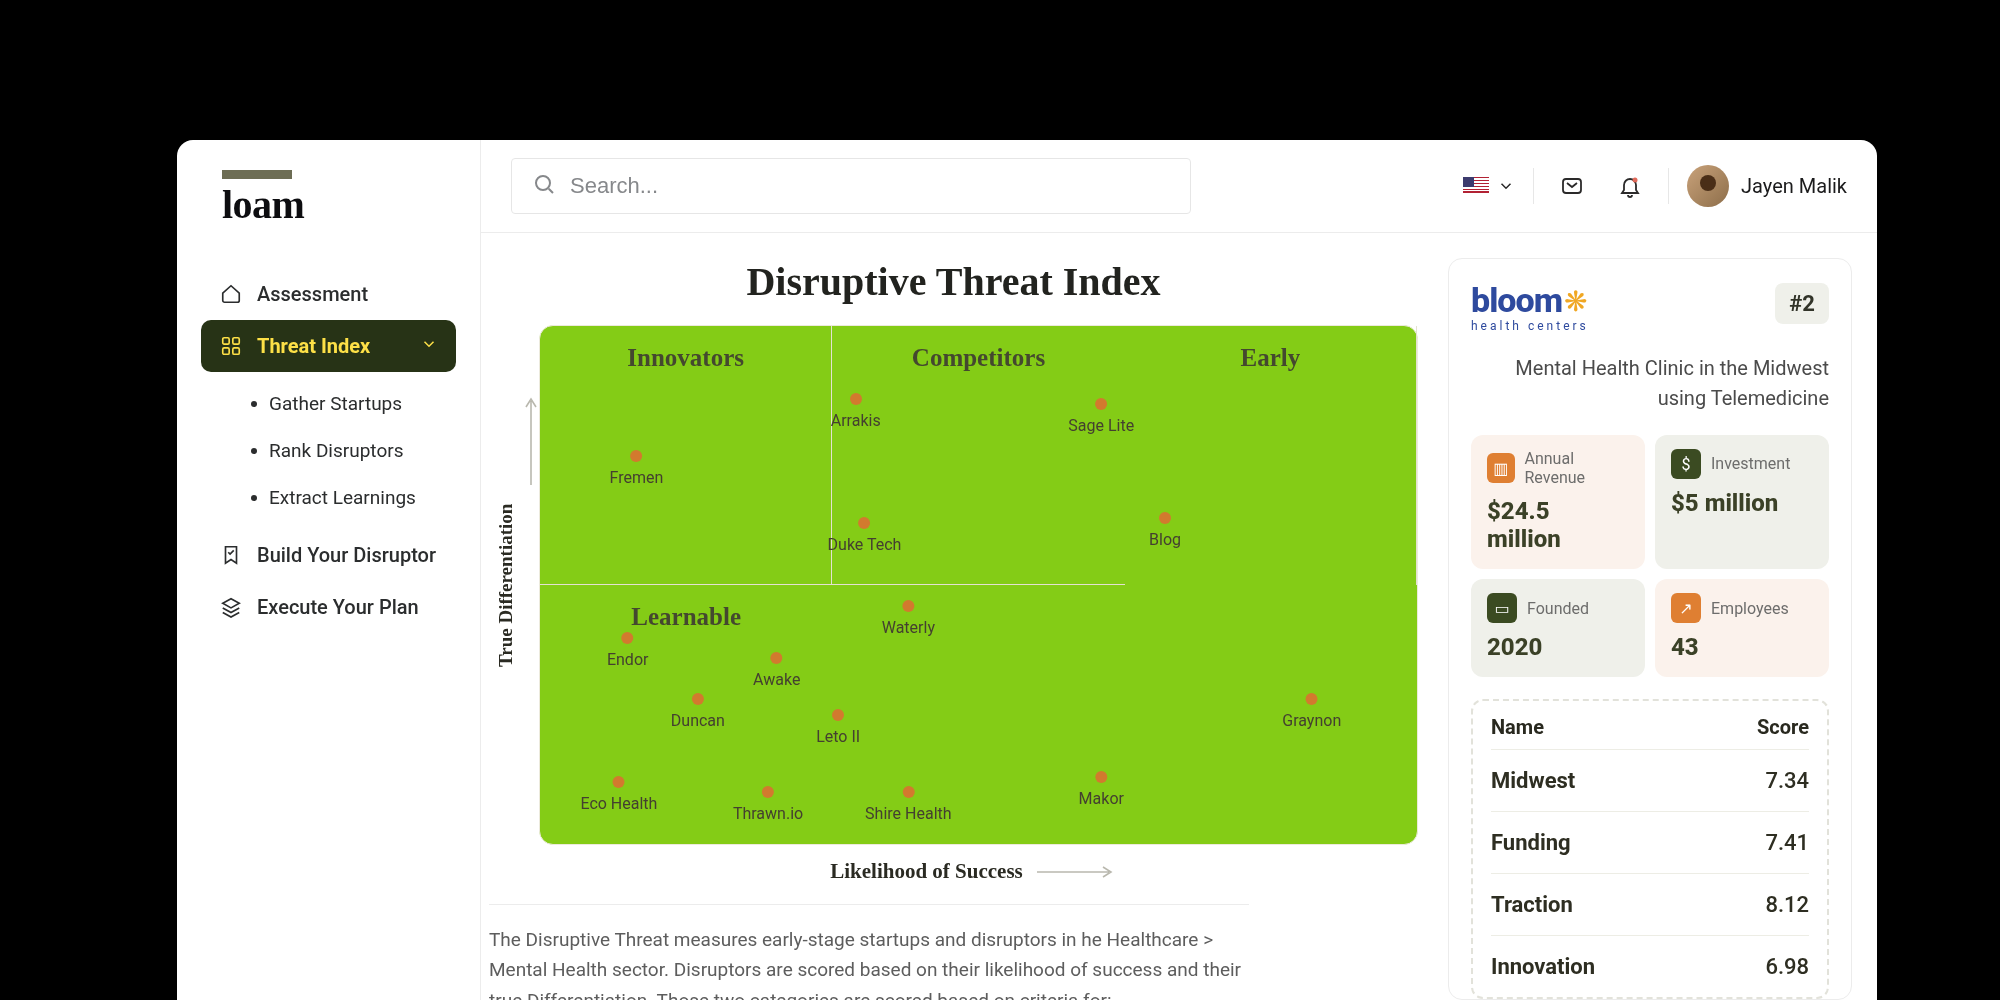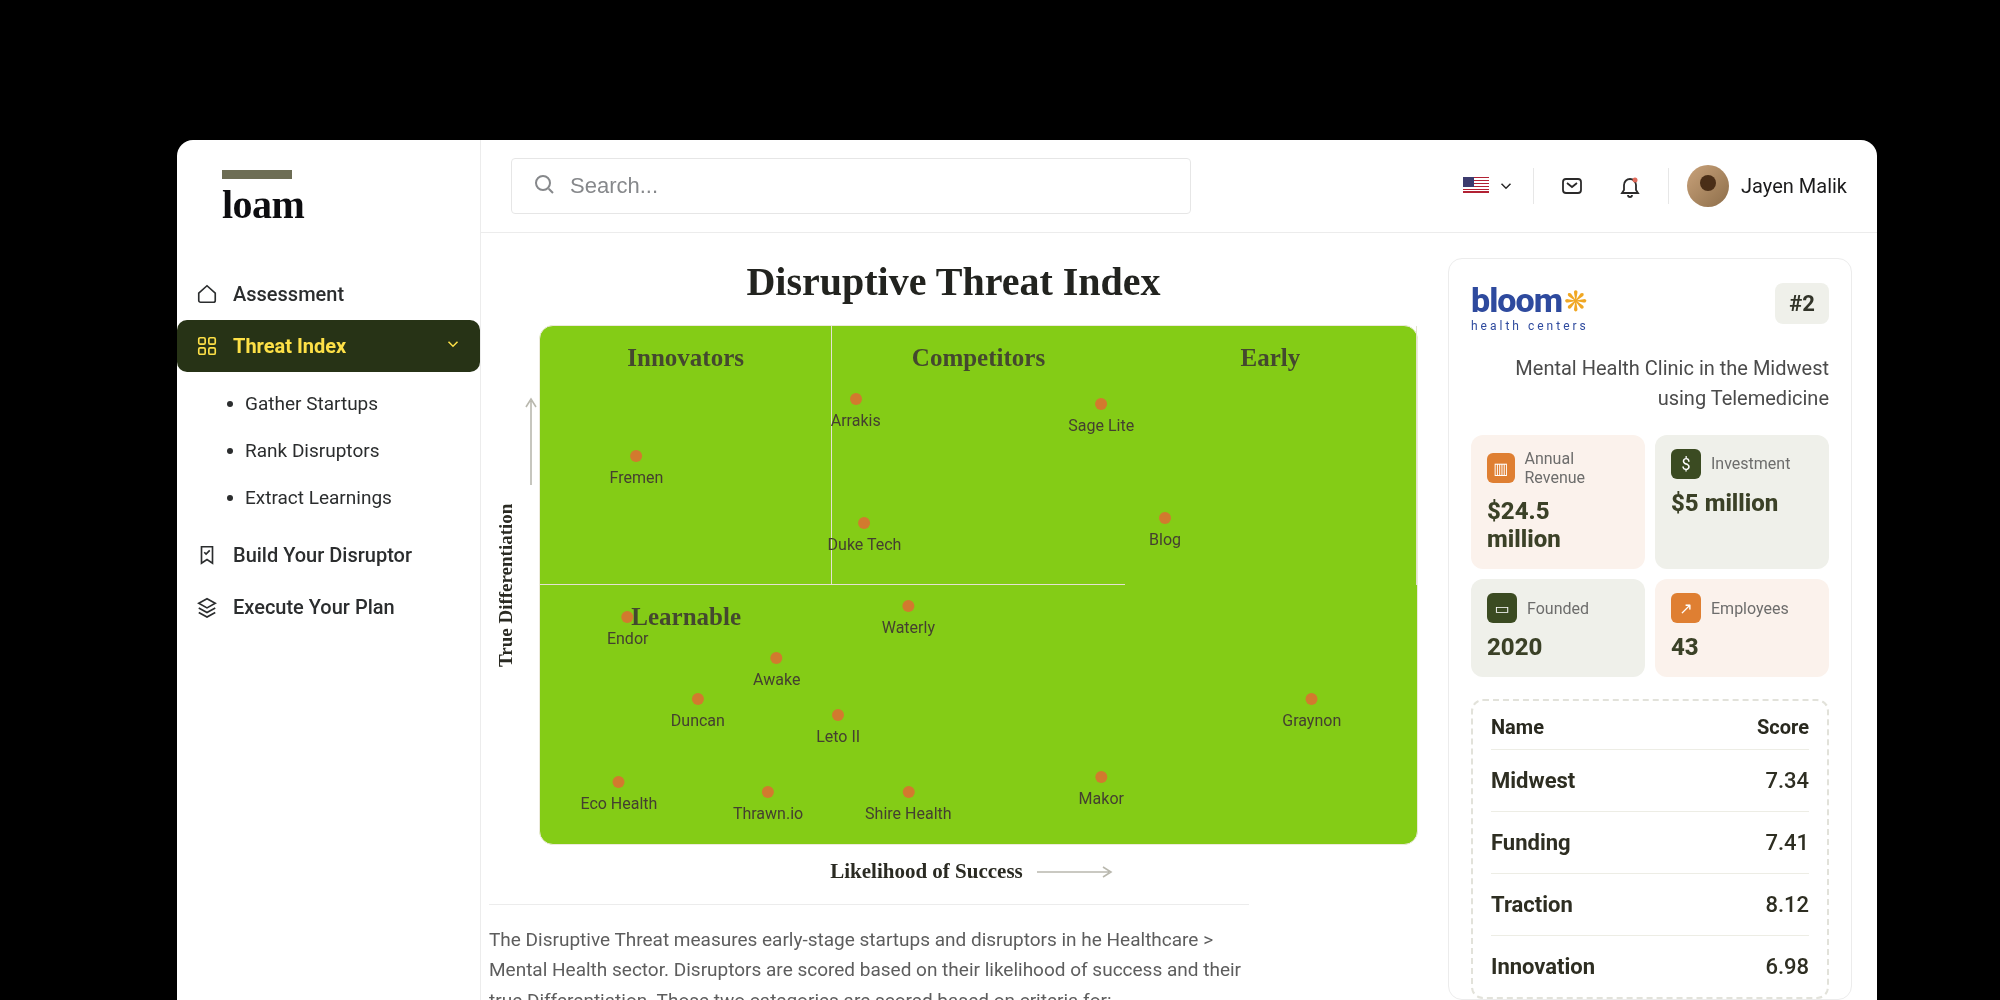--- a/index.html
+++ b/index.html
@@ -30,21 +30,21 @@
     }
     .logo-wrap { padding: 10px 45px 40px; }
     .logo-bar { width: 70px; height: 9px; background: #6d6d54; margin-bottom: 2px; }
     .logo-text {
       font-family: Georgia, serif;
       font-size: 40px;
       font-weight: 600;
       color: #0d0d10;
       letter-spacing: -0.5px;
     }
-    .nav { padding: 0 0; }
+    .nav { padding: 0 24px; }
     .nav-item {
       display: flex;
       align-items: center;
       gap: 14px;
       padding: 14px 18px;
       border-radius: 10px;
       cursor: pointer;
       color: #2b2d2e;
       font-size: 20px;
       font-weight: 500;
@@ -416,21 +416,21 @@
                 <span class="pt-label">Sage Lite</span>
               </div>
               <div class="pt" style="left: 625px; top: 185.66px;">
                 <span class="dot"></span>
                 <span class="pt-label">Blog</span>
               </div>
               <div class="pt" style="left: 368.34px; top: 273.72px;">
                 <span class="dot"></span>
                 <span class="pt-label">Waterly</span>
               </div>
-              <div class="pt" style="left: 87.7px; top: 285px;">
+              <div class="pt" style="left: 87.7px; top: 306px;">
                 <span class="dot"></span>
                 <span class="pt-label">Endor</span>
               </div>
               <div class="pt" style="left: 236.79px; top: 325.52px;">
                 <span class="dot"></span>
                 <span class="pt-label">Awake</span>
               </div>
               <div class="pt" style="left: 157.86px; top: 366.96px;">
                 <span class="dot"></span>
                 <span class="pt-label">Duncan</span>

